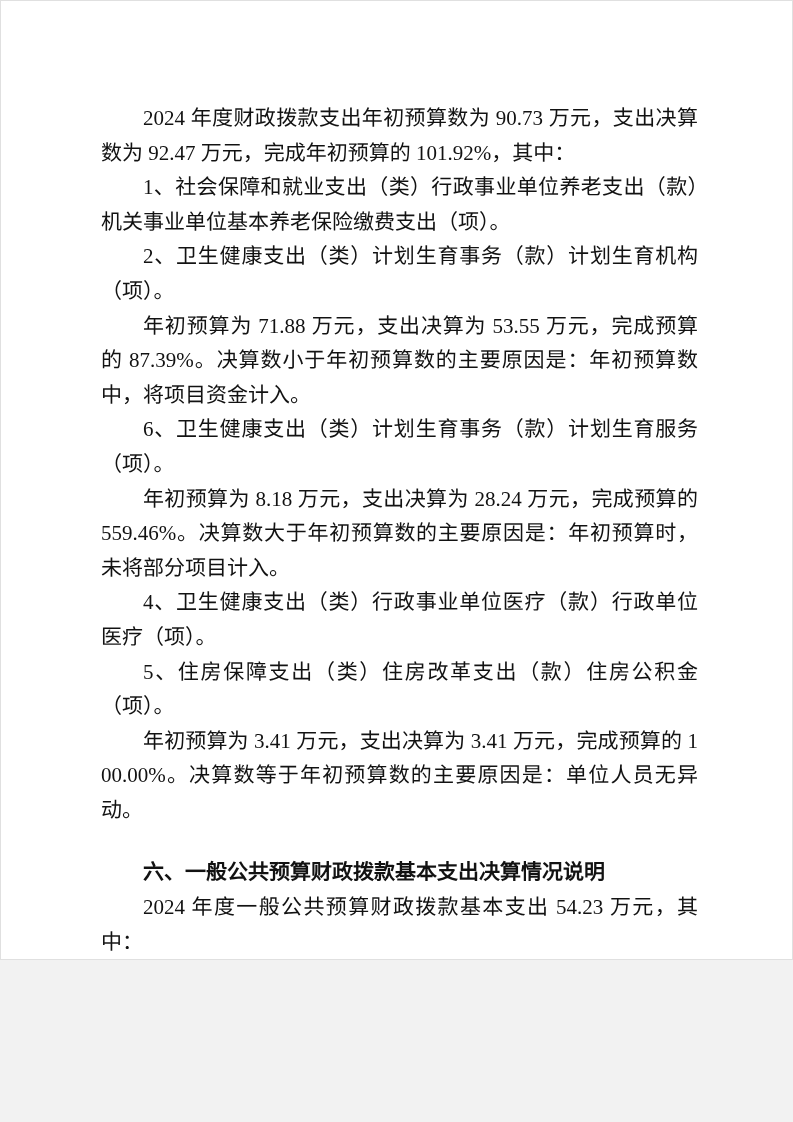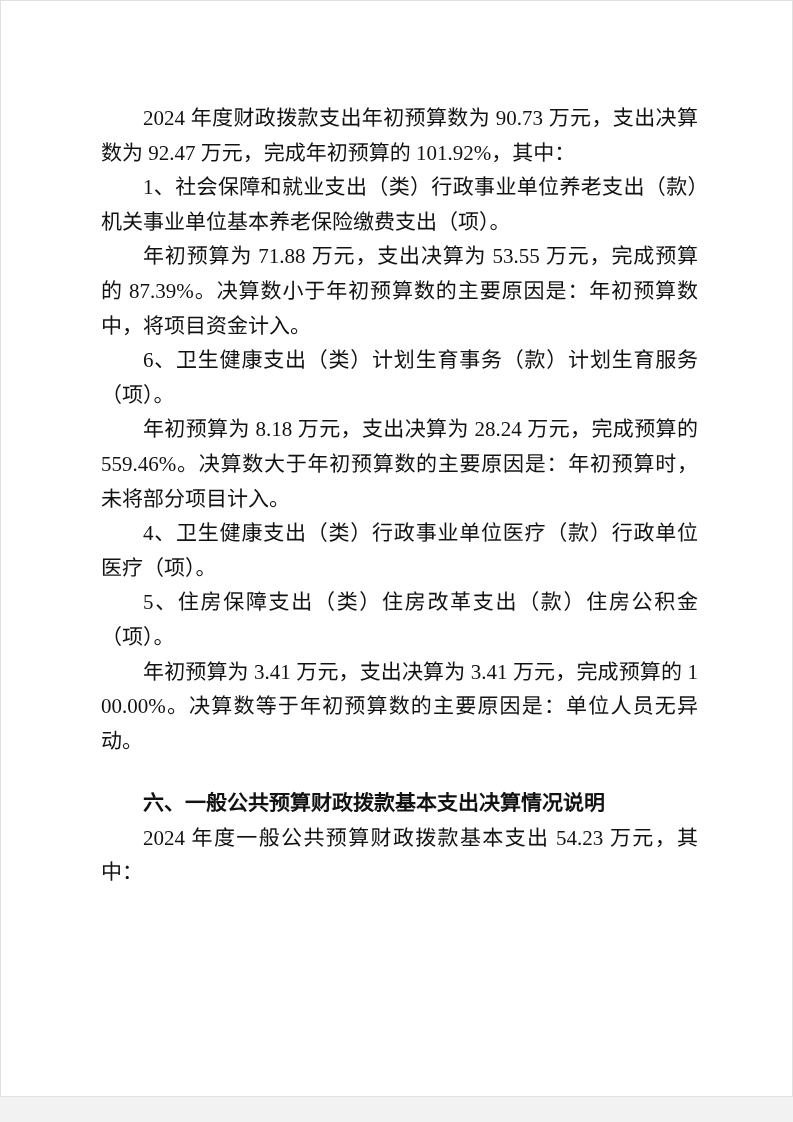--- a/index.html
+++ b/index.html
@@ -3,21 +3,21 @@
 <meta charset="utf-8">
 <style>
   html, body {
     margin: 0;
     padding: 0;
     background: #f2f2f2;
   }
   .page {
     position: relative;
     width: 793px;
-    height: 1097px;
+    height: 960px;
     margin: 0 auto;
     background: #ffffff;
     border: 1px solid #e0e0e0;
     box-sizing: border-box;
     padding: 100px 94px 0 100px;
     overflow: hidden;
     font-family: "Liberation Serif", "DejaVu Serif", serif;
     color: #121212;
   }
   .doc-body {
@@ -39,20 +39,21 @@
     margin-top: 28px;
   }
 </style>
 </head>
 <body>
 
 <div class="page">
   <div class="doc-body" id="doc-body">
       <p class="para">2024 年度财政拨款支出年初预算数为 90.73 万元，支出决算数为 92.47 万元，完成年初预算的 101.92%，其中：</p>
       <p class="para">1、社会保障和就业支出（类）行政事业单位养老支出（款）机关事业单位基本养老保险缴费支出（项）。</p>
+      <p class="para">2、卫生健康支出（类）计划生育事务（款）计划生育机构（项）。</p>
       <p class="para">年初预算为 71.88 万元，支出决算为 53.55 万元，完成预算的 87.39%。决算数小于年初预算数的主要原因是：年初预算数中，将项目资金计入。</p>
       <p class="para">6、卫生健康支出（类）计划生育事务（款）计划生育服务（项）。</p>
       <p class="para">年初预算为 8.18 万元，支出决算为 28.24 万元，完成预算的 559.46%。决算数大于年初预算数的主要原因是：年初预算时，未将部分项目计入。</p>
       <p class="para">4、卫生健康支出（类）行政事业单位医疗（款）行政单位医疗（项）。</p>
       <p class="para">5、住房保障支出（类）住房改革支出（款）住房公积金（项）。</p>
       <p class="para">年初预算为 3.41 万元，支出决算为 3.41 万元，完成预算的 100.00%。决算数等于年初预算数的主要原因是：单位人员无异动。</p>
       <p class="para heading">六、一般公共预算财政拨款基本支出决算情况说明</p>
       <p class="para">2024 年度一般公共预算财政拨款基本支出 54.23 万元，其中：</p>
     </div>
 </div>

